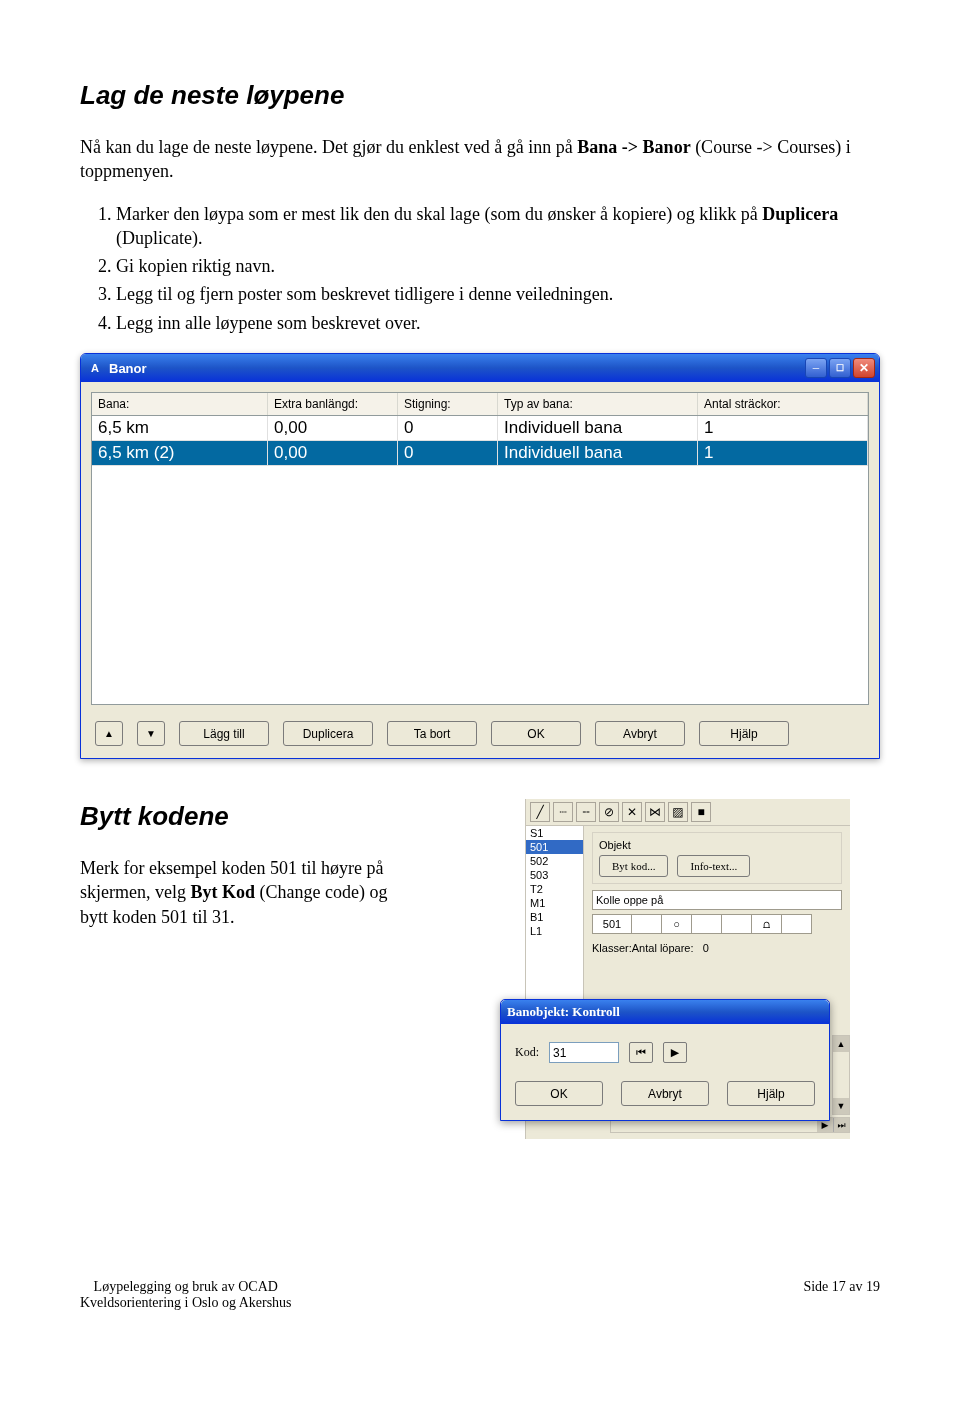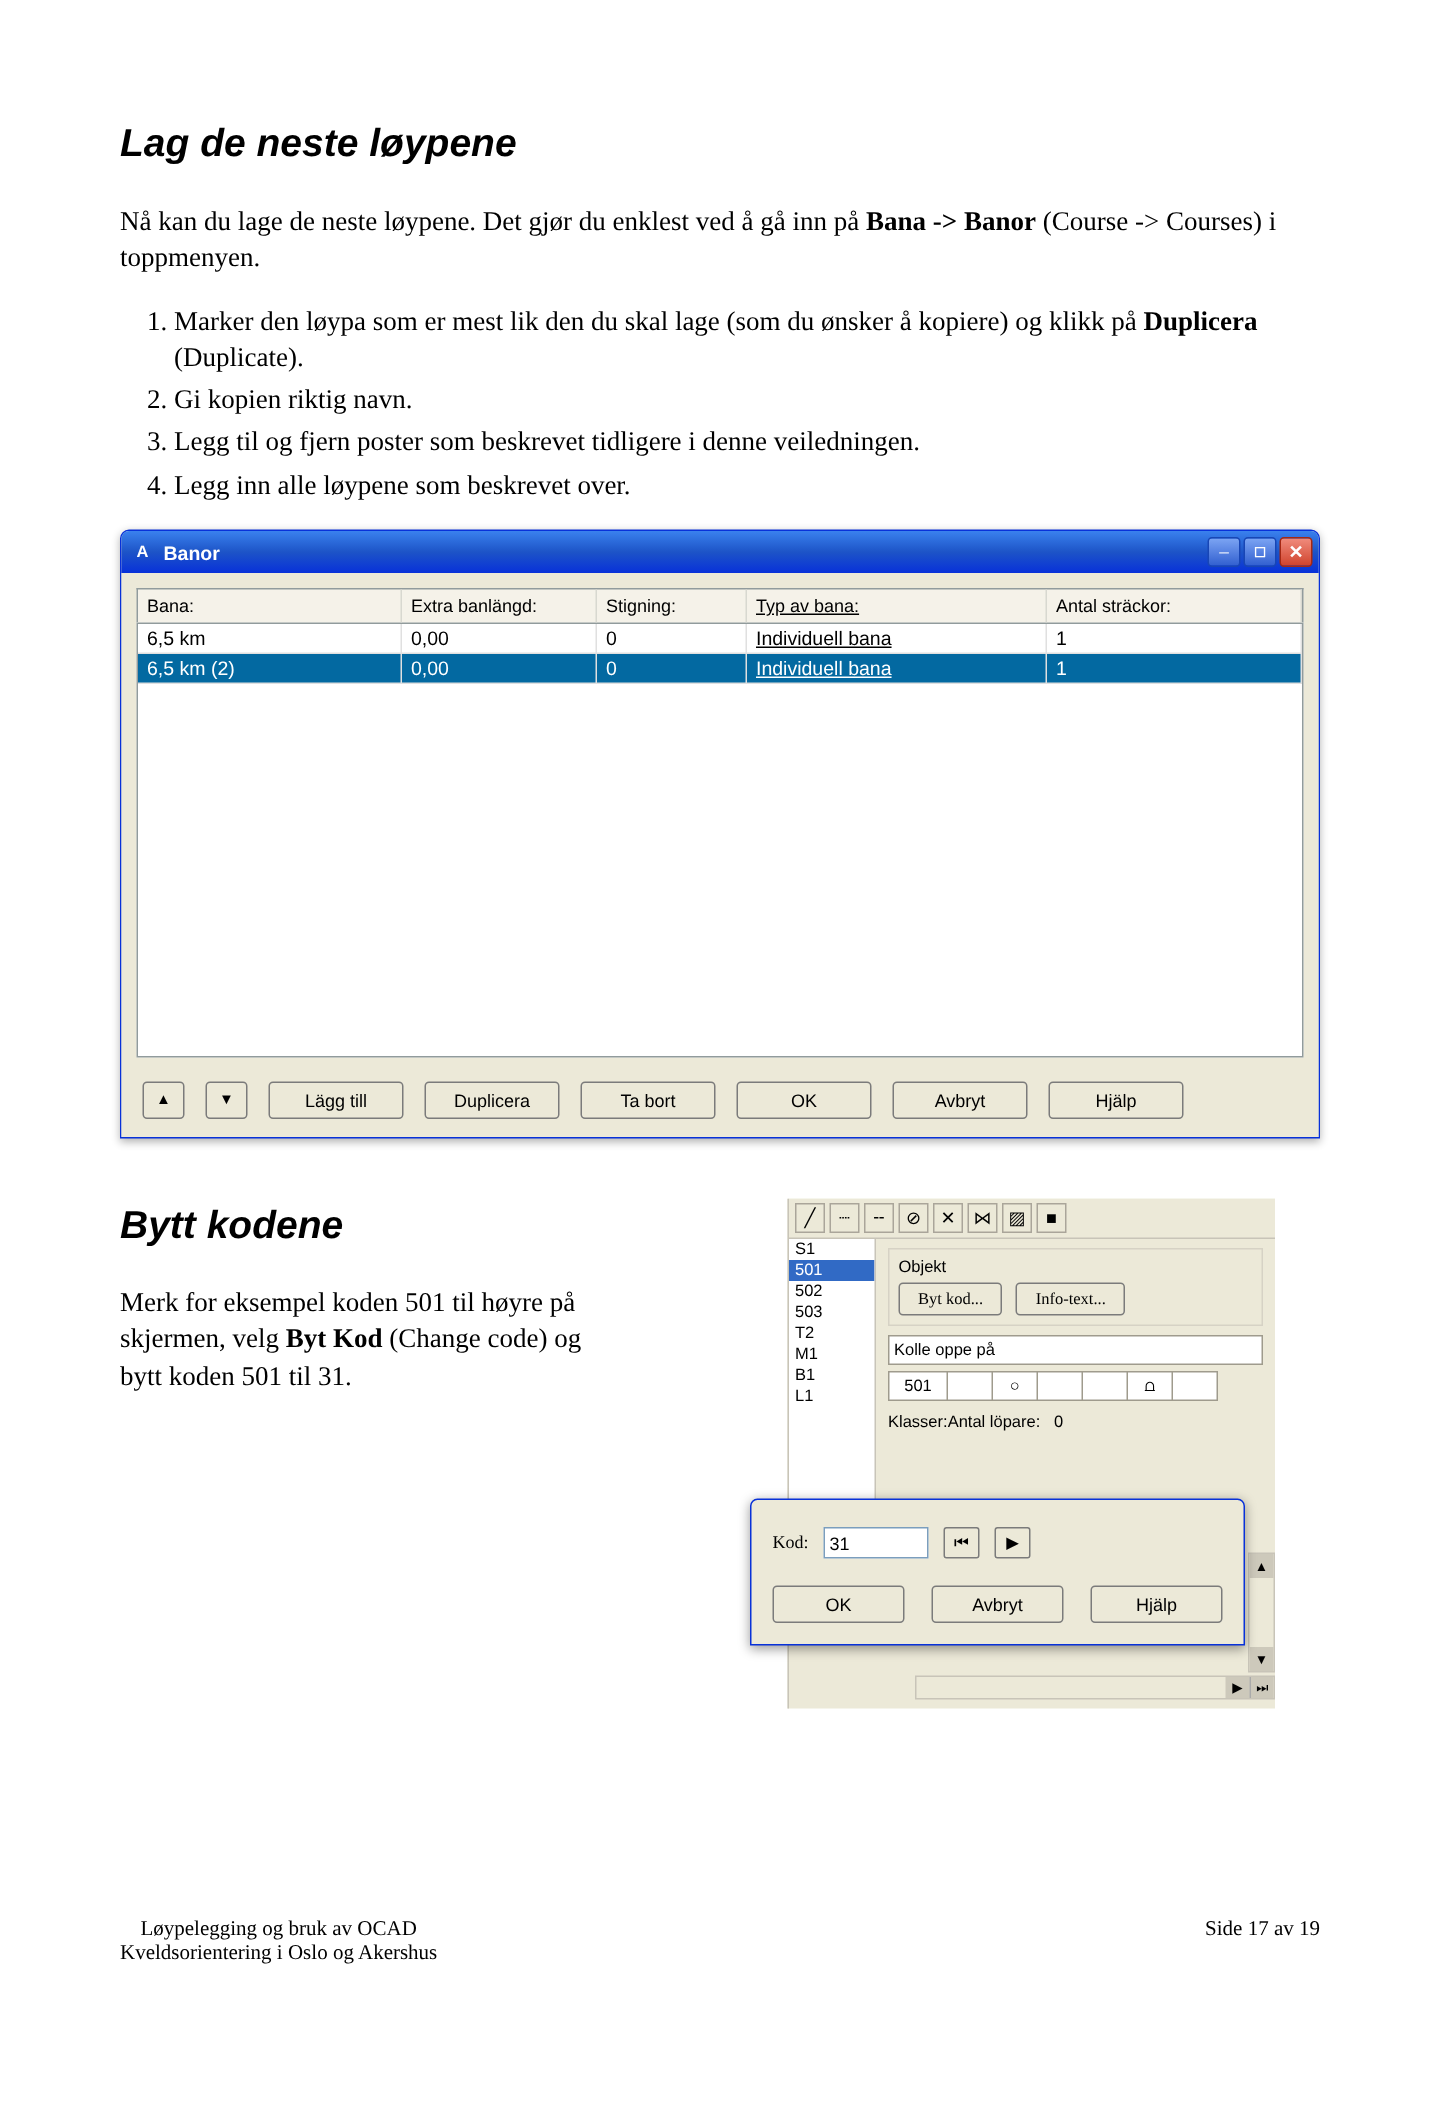--- a/index.html
+++ b/index.html
@@ -71,31 +71,31 @@
     background: #f5f2e9;
   }
   .banor-headers .hdr {
     padding: 4px 6px;
     border-right: 1px solid #d8d8d0;
     font-size: 12px;
   }
   .col1 { width: 176px; }
   .col2 { width: 130px; }
   .col3 { width: 100px; }
-  .col4 { width: 200px; text-decoration: underline; }
+  .col4 { width: 200px; }
   .col5 { flex: 1; }
 
   .banor-table {
     border: 1px solid #919b9c;
     background: #fff;
     height: 290px;
   }
   .banor-row {
     display: flex;
-    font-size: 13px;
+    font-size: 17px;
   }
   .banor-row .cell {
     padding: 2px 6px;
     border-right: 1px solid #e0e0e0;
     border-bottom: 1px solid #e0e0e0;
   }
   .banor-row.selected {
     background: #0369a1;
     color: #fff;
   }
@@ -377,20 +377,23 @@
         <div class="arr">▲</div>
         <div class="arr">▼</div>
       </div>
       <div class="sb-horz">
         <div class="arr">▶</div>
         <div class="arr" style="width:16px;border-left:1px solid #aaa;">⏭</div>
       </div>
     </div>
 
     <div class="banobjekt">
+      <div class="xp-titlebar">
+        <span class="title">Banobjekt: Kontroll</span>
+      </div>
       <div class="banobjekt-body">
         <div class="kod-row">
           <span>Kod:</span>
           <input class="kod-input" value="31" style="">
           <span class="navbtn">⏮</span>
           <span class="navbtn">▶</span>
         </div>
         <div class="dlg-btnrow">
           <button class="xp-btn">OK</button>
           <button class="xp-btn">Avbryt</button>

